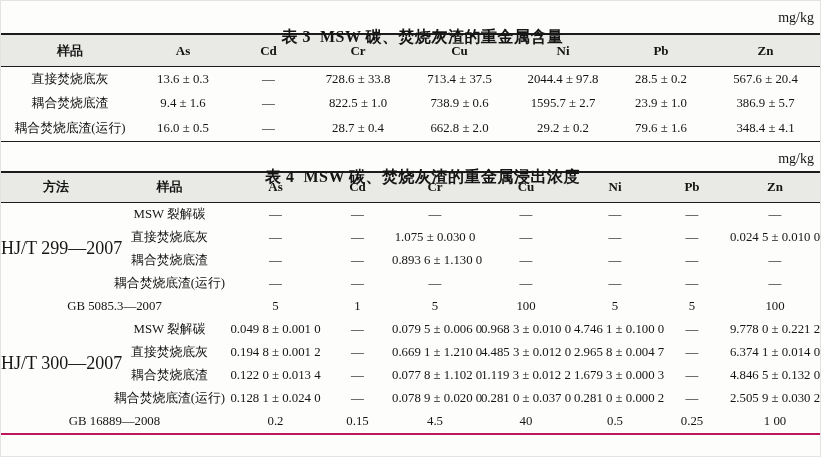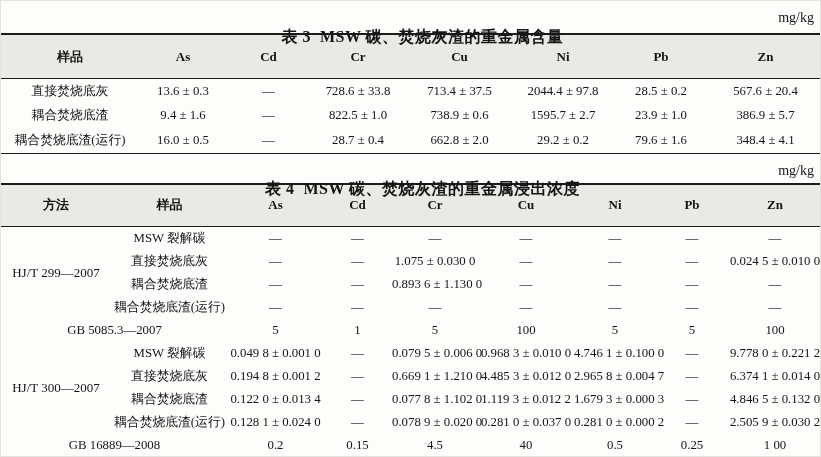--- a/index.html
+++ b/index.html
@@ -36,37 +36,37 @@
     width: 821px;
     border-collapse: collapse;
     table-layout: fixed;
   }
   thead th {
     background: #e9e9e5;
     border-top: 2px solid #1c1c1c;
     border-bottom: 1.4px solid #1c1c1c;
     font-size: 13px;
     font-weight: bold;
-    padding: 8px;
+    padding: 2px;
     white-space: nowrap;
   }
   .t3 thead th { height: 27px; }
   .t4 thead th { height: 25px; }
   tbody td {
     text-align: center;
     font-size: 12.8px;
     padding: 0;
     white-space: nowrap;
     vertical-align: middle;
   }
   .t3 tbody td { height: 24.5px; }
   .t4 tbody td { height: 23px; }
   .t3 tbody tr:last-child td { border-bottom: 1.6px solid #1c1c1c; }
   .t4 tbody tr:last-child td { border-bottom: 2px solid #be185d; }
-  .method-cell { font-size: 13px; text-align: center; }
+  .method-cell { font-size: 18px; text-align: center; }
   .dash { letter-spacing: 0; }
 </style>
 </head>
 <body>
 
 <div class="page">
 
   <div class="table-section">
     <div class="title-row t3-title-row">
       <span class="tbl-title">表 3  MSW 碳、焚烧灰渣的重金属含量</span>

